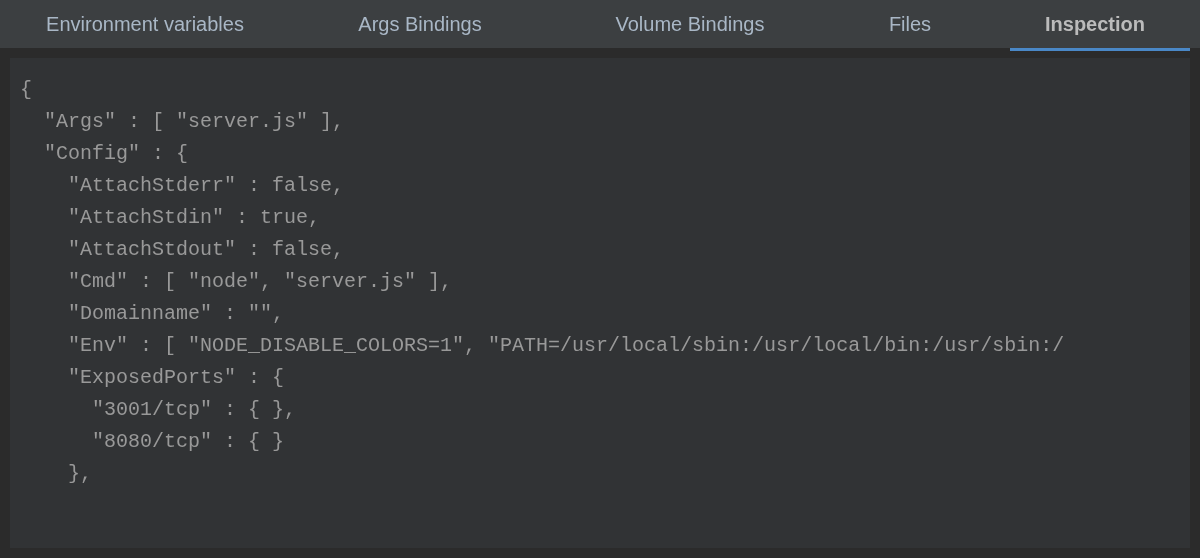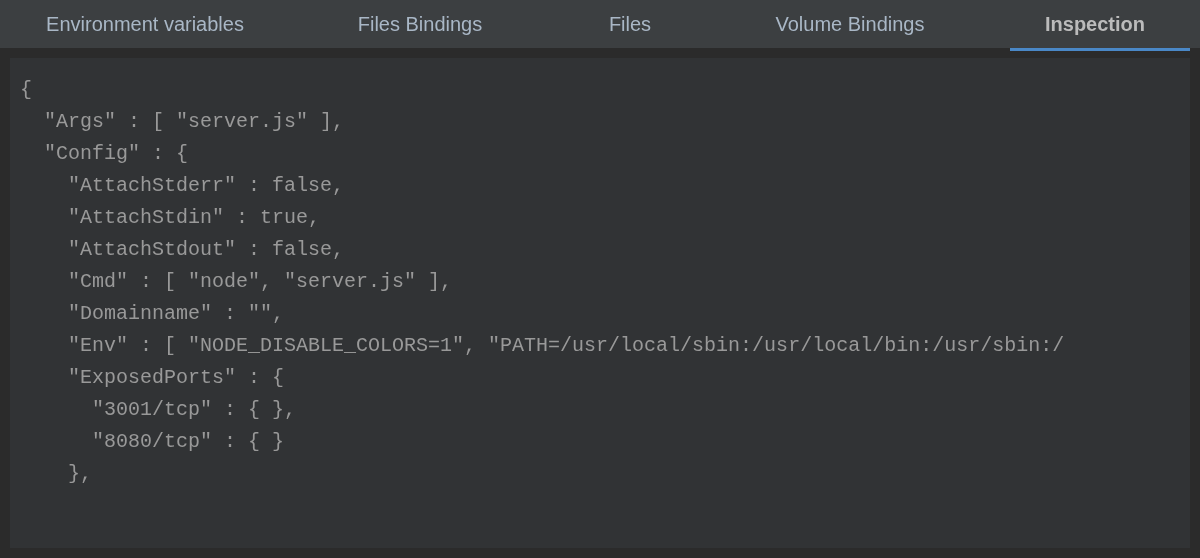--- a/index.html
+++ b/index.html
@@ -65,27 +65,27 @@
     }
   </style>
 </head>
 <body>
 
 <div class="tab-bar">
   <div class="tab tab-1">
     <span>Environment variables</span>
   </div>
   <div class="tab tab-2">
-    <span>Files Bindings</span>
+    <span>Args Bindings</span>
+  </div>
+  <div class="tab tab-3">
+    <span>Volume Bindings</span>
   </div>
   <div class="tab tab-4">
     <span>Files</span>
-  </div>
-  <div class="tab tab-3">
-    <span>Volume Bindings</span>
   </div>
   <div class="tab tab-5 active">
     <span>Inspection</span>
   </div>
 </div>
 
 <div class="content-wrapper">
   <div class="json-viewer"><span>{</span>
 <span>  "Args" : [ "server.js" ],</span>
 <span>  "Config" : {</span>

